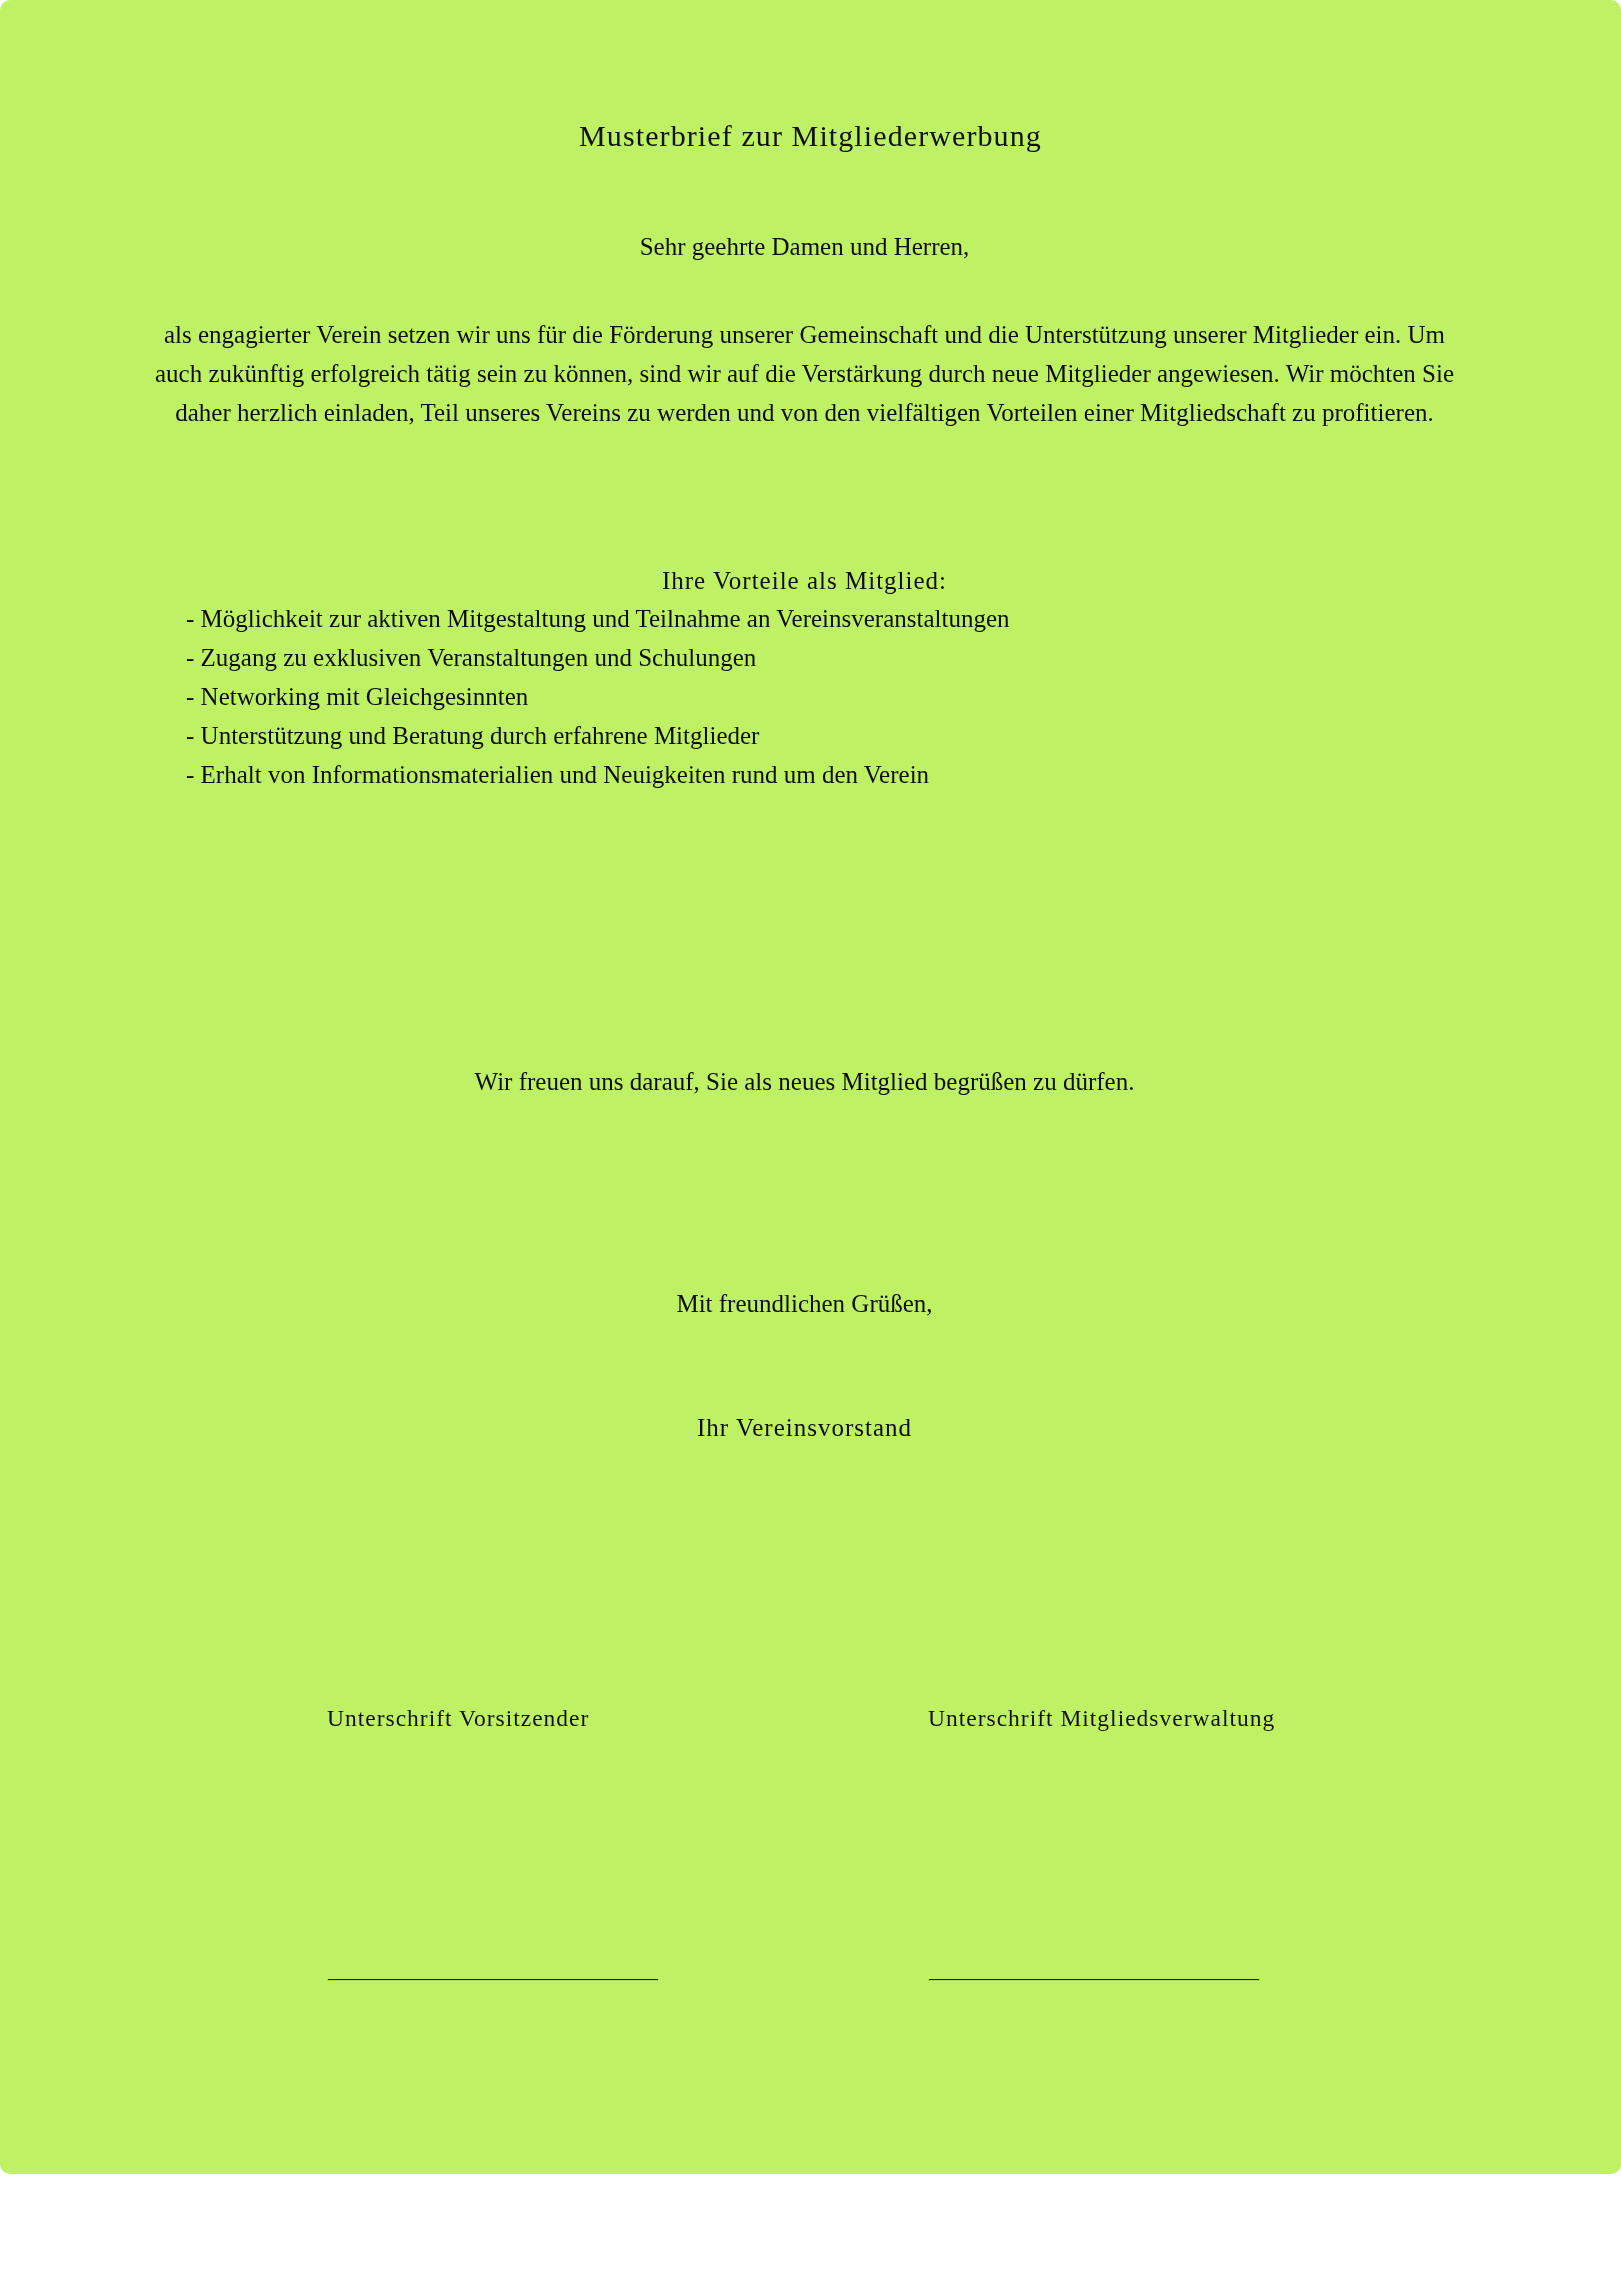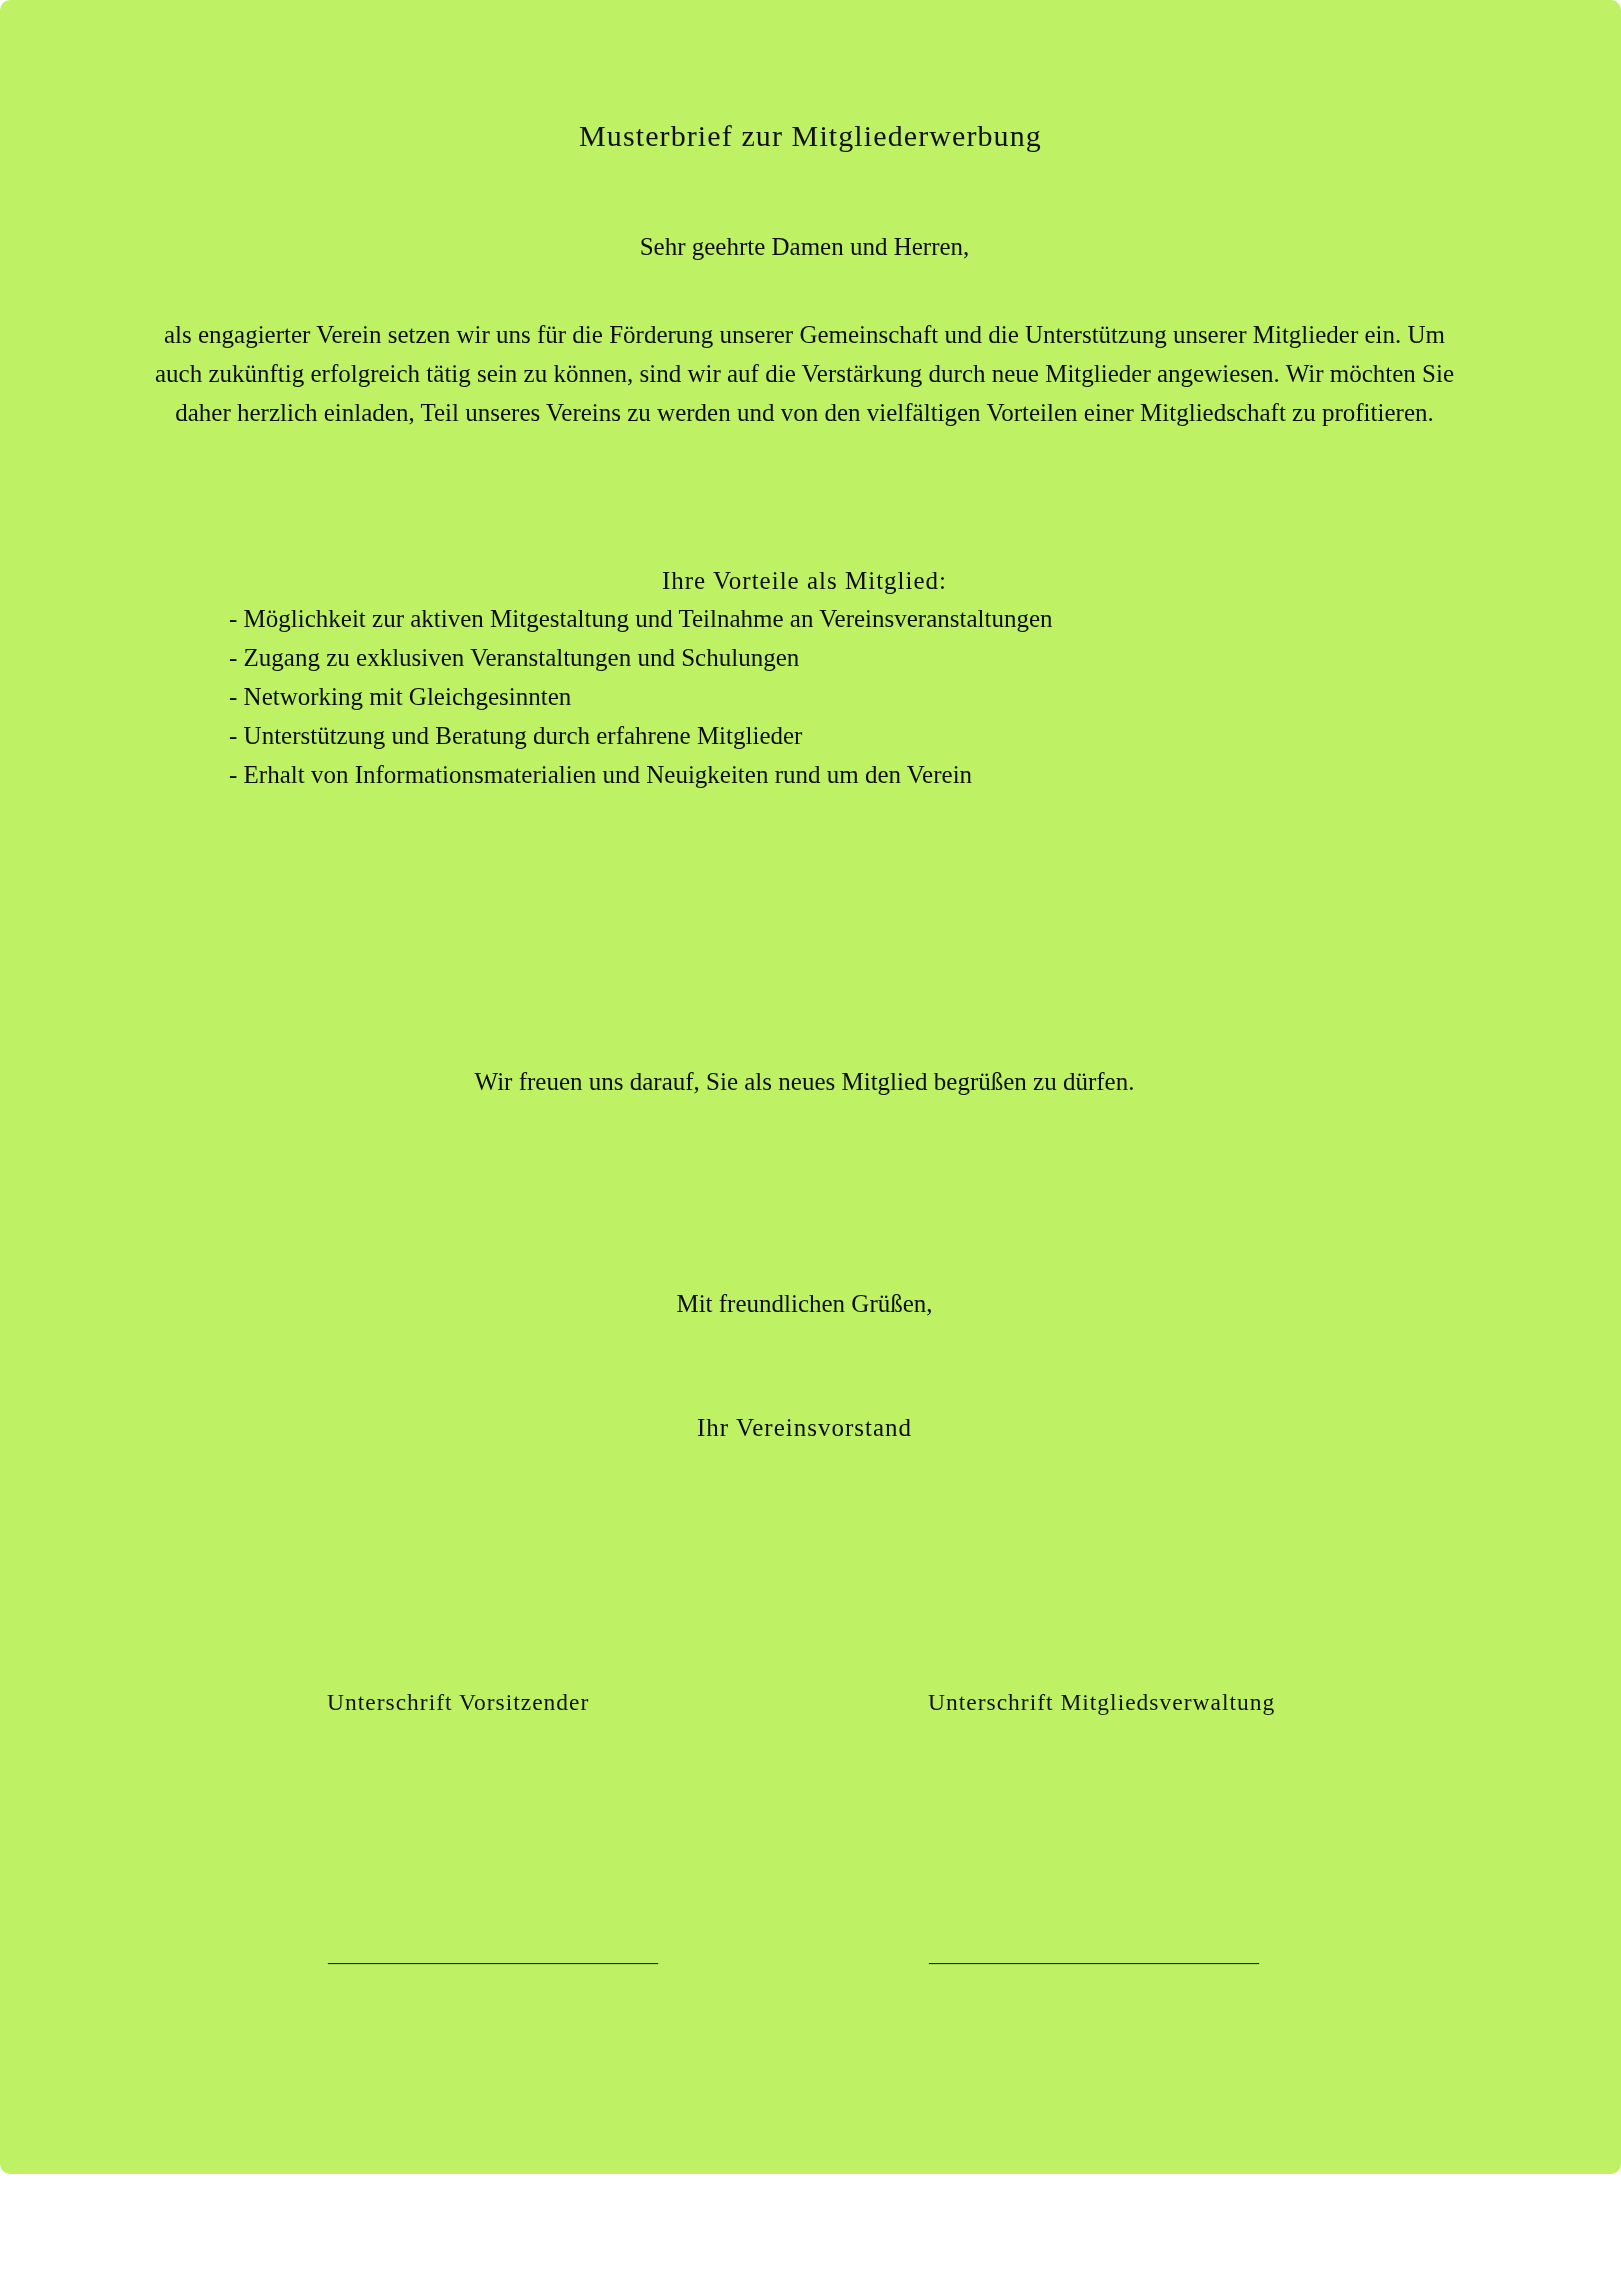--- a/index.html
+++ b/index.html
@@ -57,37 +57,36 @@
   .benefits-list ul {
     list-style: none;
     margin: 0;
     padding: 0 0 0 37px;
   }
   .benefits-list li {
     font-size: 25px;
     line-height: 39px;
     color: #0d0d0d;
     white-space: nowrap;
-    margin-left: 43px;
   }
   .closing-info { top: 890px; }
   .closing-wish { top: 1062px; }
   .sign-off     { top: 1236px; margin-top: 48px; }
   .board-name   { top: 1408px; }
 
   .signature-row {
     position: absolute;
     left: 149px;
     top: 1686px;
     width: 1311px;
     height: 294px;
   }
   .sig-col {
     position: absolute;
-    top: 0;
+    top: 16px;
     text-align: right;
   }
   .sig-col.left  { left: 178px; }
   .sig-col.right { left: 779px; }
   .sig-label {
     font-size: 23.5px;
     line-height: 33px;
     letter-spacing: 1px;
     color: #111111;
     white-space: nowrap;

